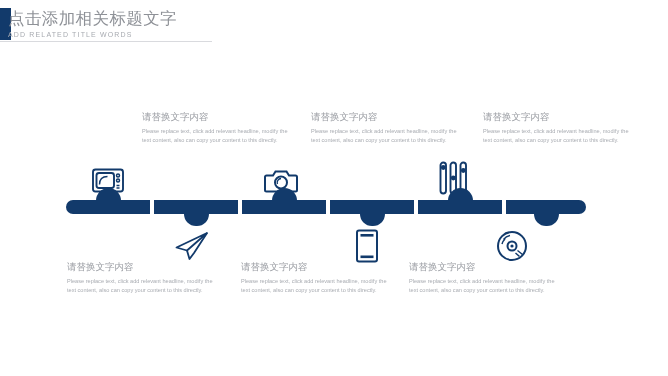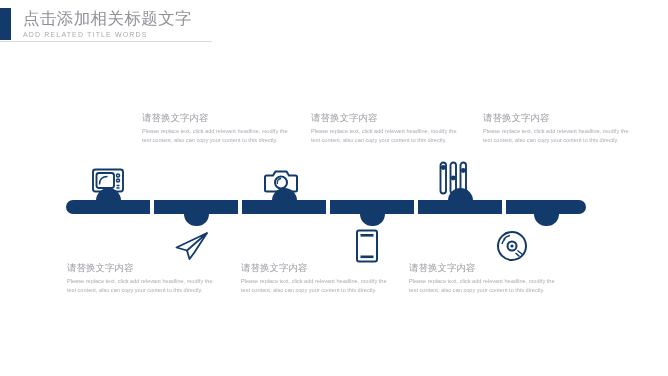--- a/index.html
+++ b/index.html
@@ -26,21 +26,21 @@
   .accent-bar {
     position: absolute;
     left: 0;
     top: 8px;
     width: 11px;
     height: 32px;
     background: #123a6b;
   }
   .title-group {
     position: absolute;
-    left: 23px;
+    left: 8px;
     top: 9px;
   }
   .title-cn {
     font-size: 16.5px;
     line-height: 19px;
     color: #8e9197;
     letter-spacing: 0.4px;
     white-space: nowrap;
   }
   .title-en {
@@ -112,20 +112,21 @@
   .txt-block {
     position: absolute;
     width: 152px;
   }
   .txt-head {
     font-size: 9.5px;
     line-height: 12px;
     color: #9a9da3;
     margin-bottom: 3px;
     white-space: nowrap;
+    font-family: Liberation Mono, monospace;
   }
   .txt-body {
     font-size: 5.6px;
     line-height: 8.6px;
     color: #a9acb2;
   }
 </style>
 </head>
 <body>
 

